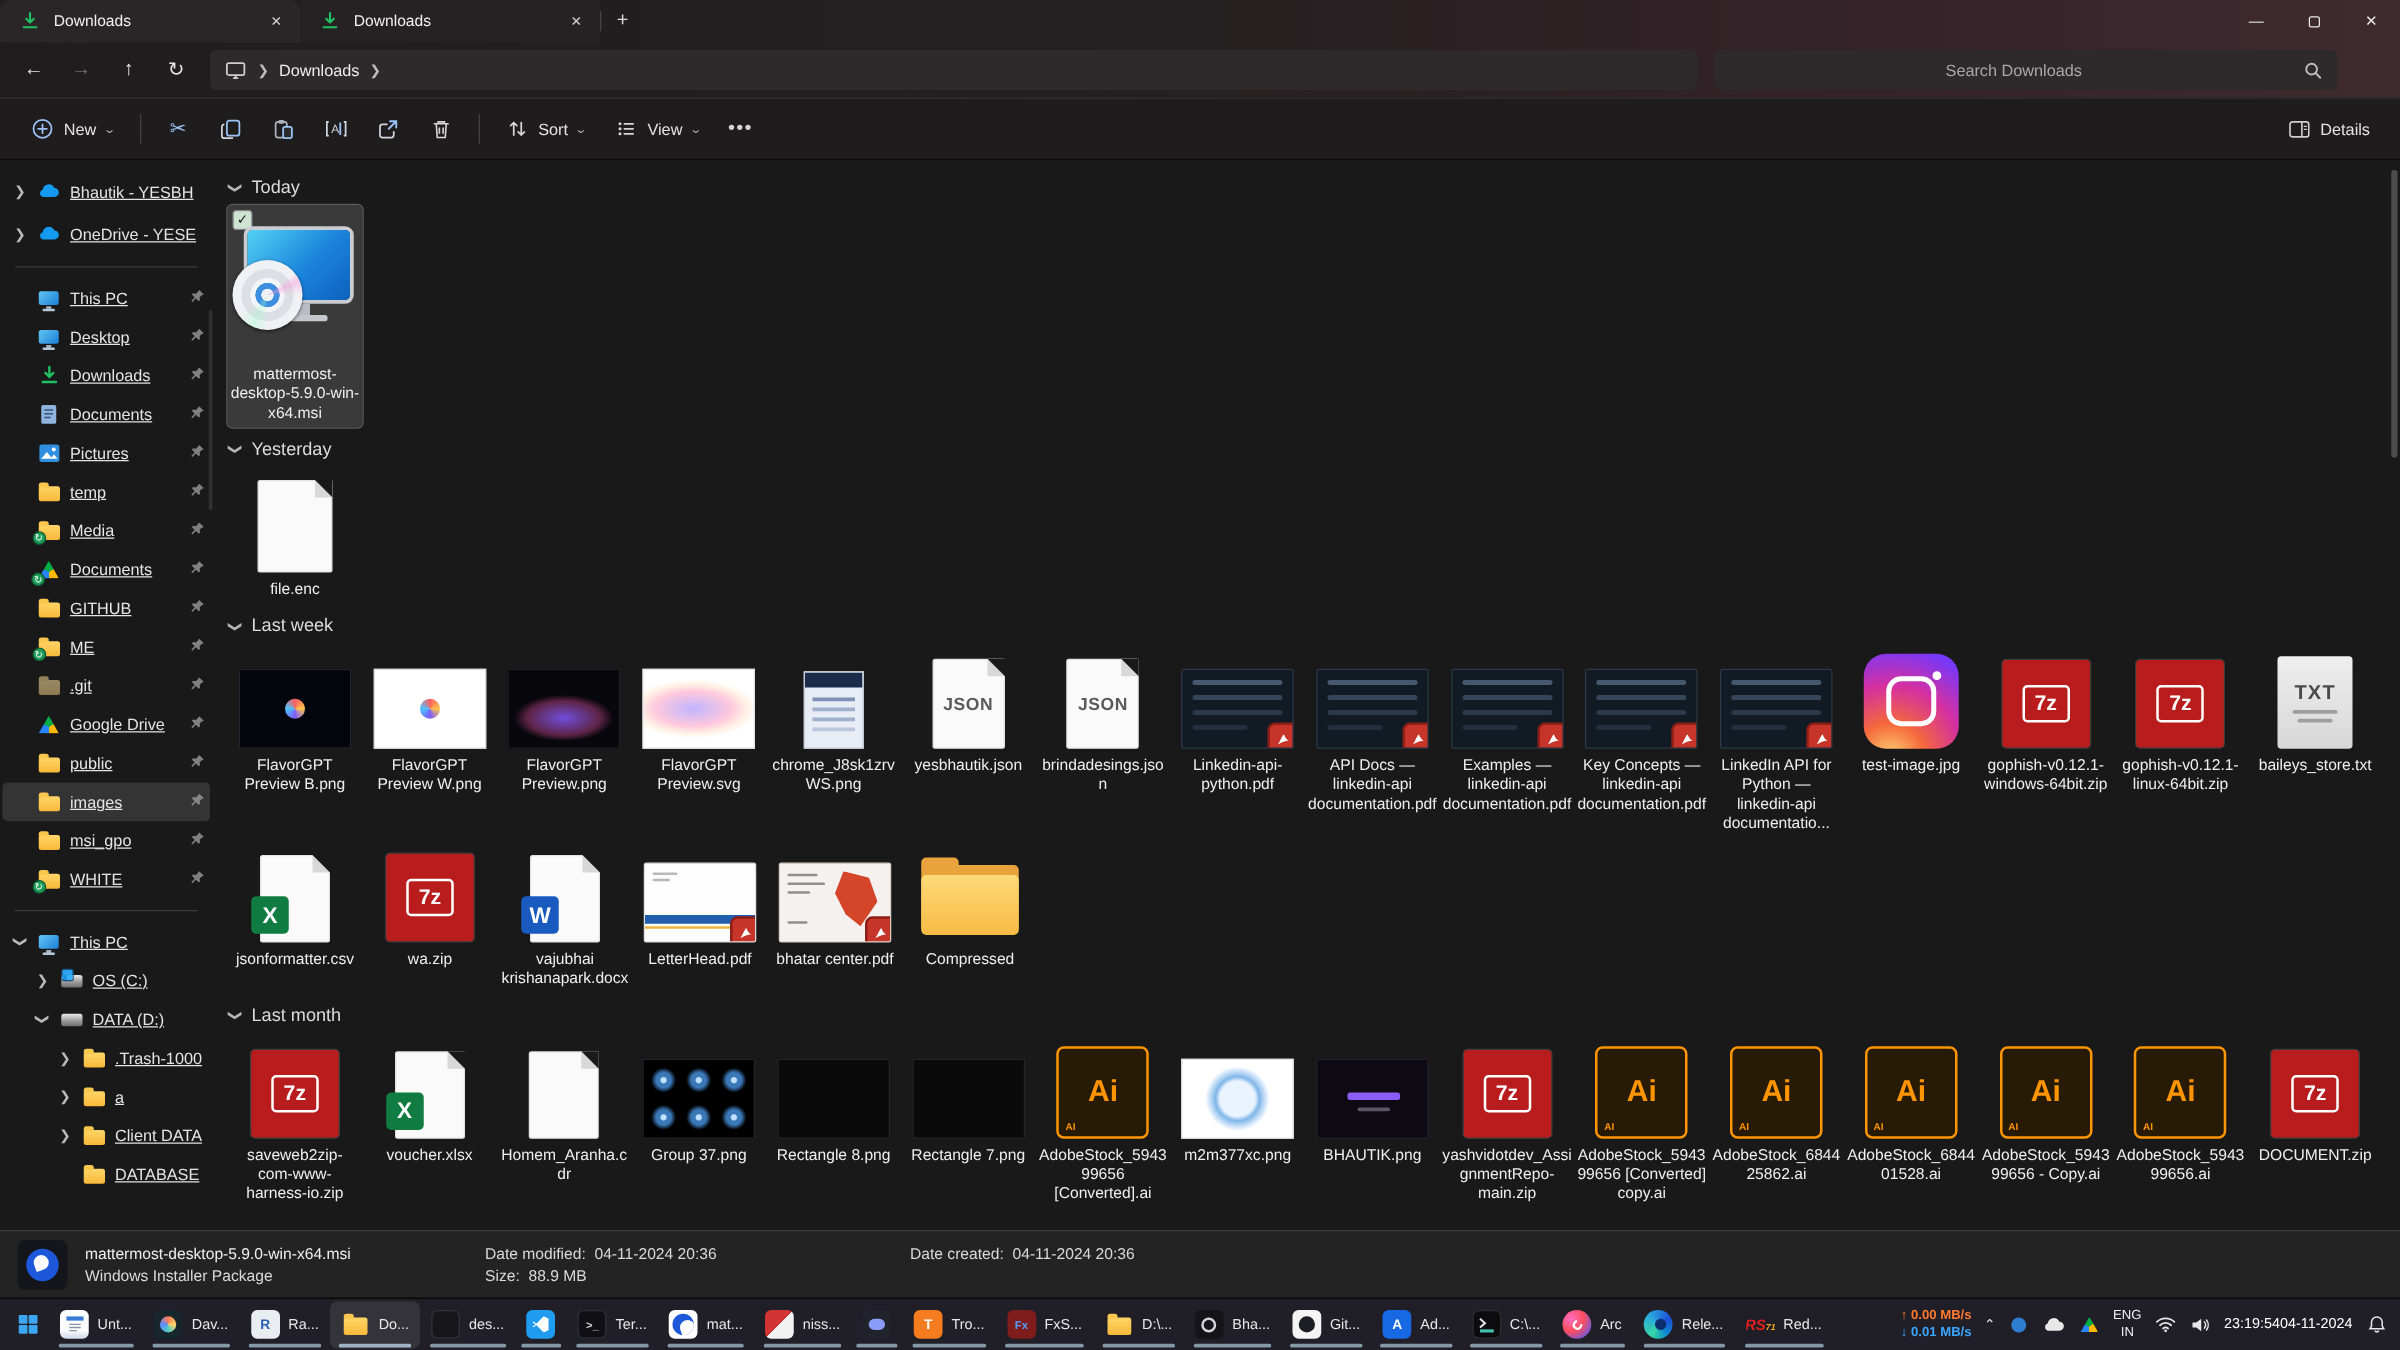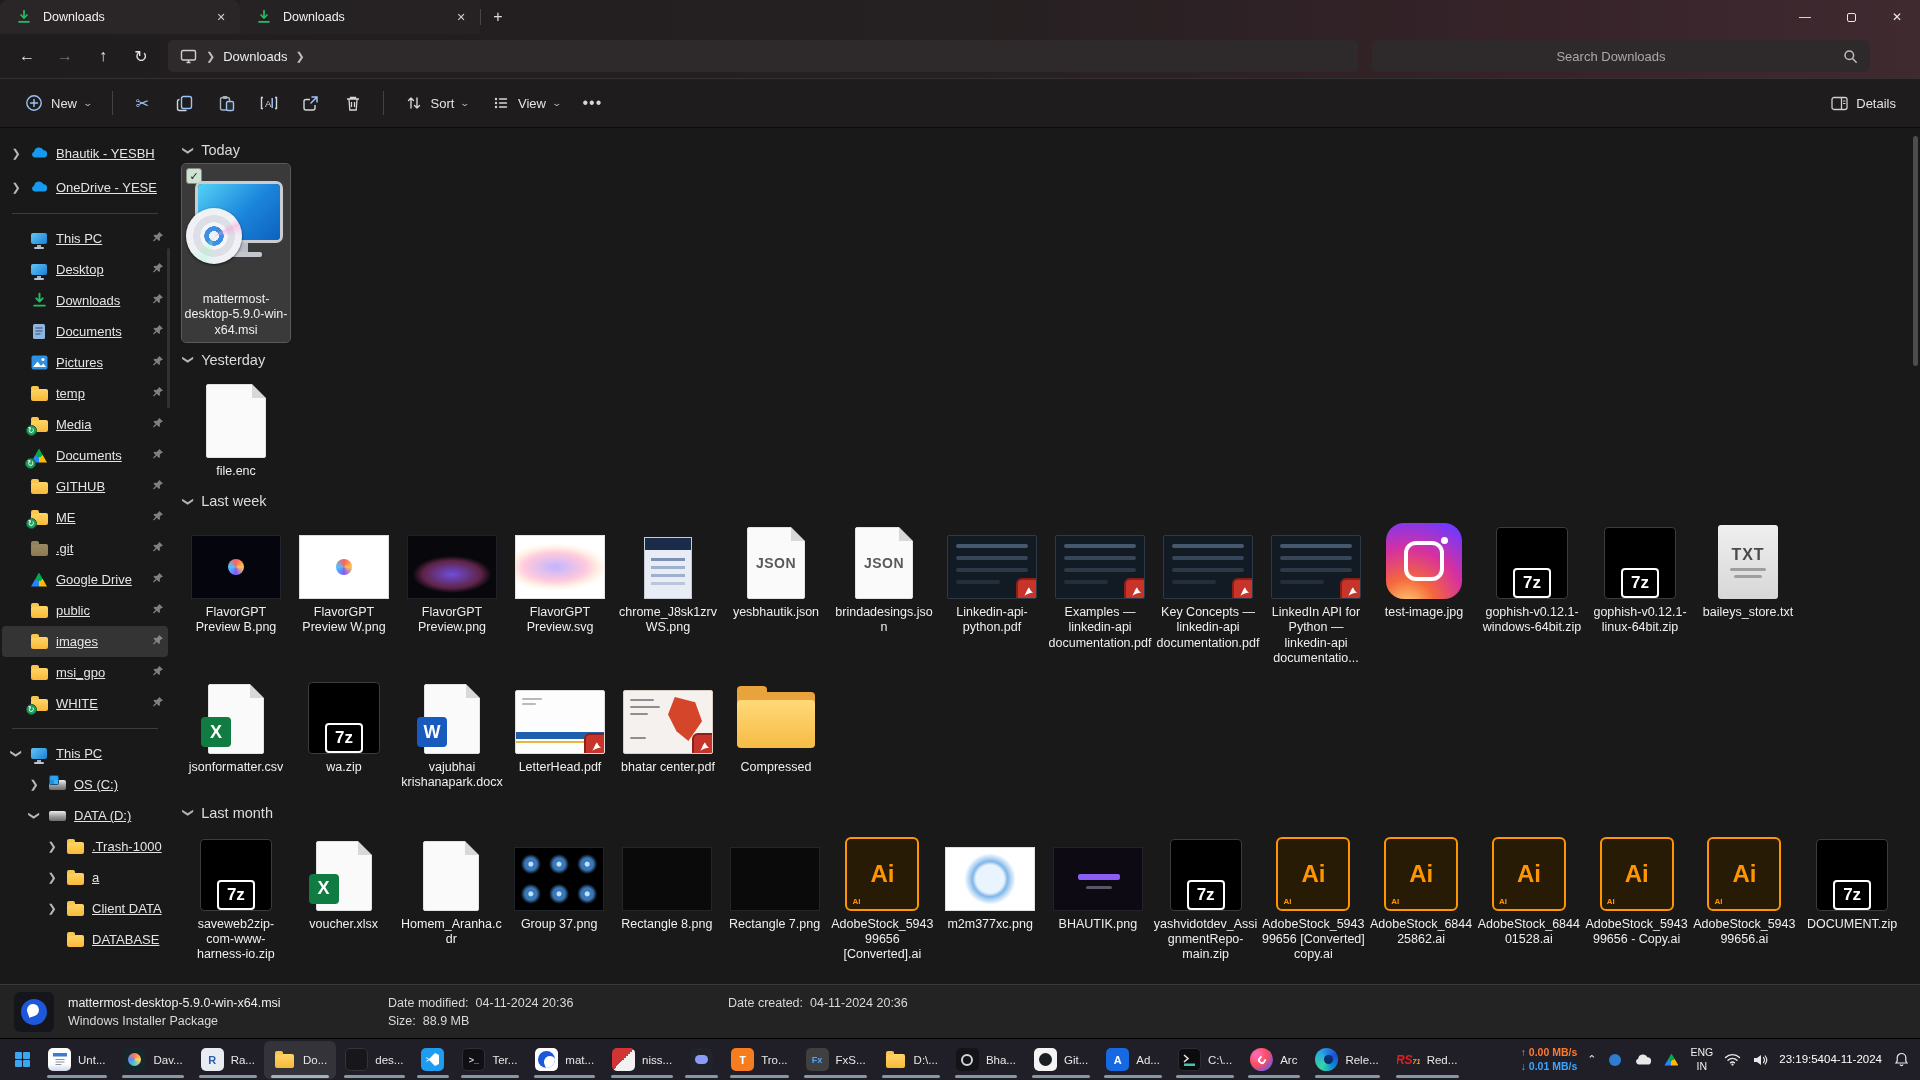--- a/index.html
+++ b/index.html
@@ -69,21 +69,21 @@
   .t-json{width:58px;height:72px;display:flex;align-items:center;justify-content:center;}
   .t-json span{font-weight:bold;font-size:14px;color:#595959;letter-spacing:.5px;}
   .t-cdr{width:56px;height:70px;}
   .t-office{width:56px;height:70px;}
   .t-office .sq{position:absolute;left:-8px;bottom:6px;width:30px;height:30px;border-radius:4px;color:#fff;font-weight:bold;font-size:18px;display:flex;align-items:center;justify-content:center;}
   .sq.xl{background:#107c41;}
   .sq.wd{background:#185abd;}
   .t-txt{width:60px;height:74px;background:linear-gradient(#efefef,#d7d7d7);border-radius:3px;position:relative;display:flex;flex-direction:column;align-items:center;justify-content:center;gap:4px;}
   .t-txt .tt{font-weight:bold;font-size:16px;color:#4a4a4a;letter-spacing:1px;}
   .t-txt .ln{width:36px;height:3px;background:#9e9e9e;border-radius:2px;}
-  .t-zip{width:72px;height:72px;background:#000000;border:1px solid #3c3c3c;border-radius:4px;display:flex;align-items:flex-end;justify-content:center;}
+  .t-zip{width:72px;height:72px;background:#b91c1c;border:1px solid #3c3c3c;border-radius:4px;display:flex;align-items:center;justify-content:center;}
   .t-zip span{border:2px solid #fff;border-radius:4px;padding:3px 8px;color:#fff;font-weight:bold;font-size:17px;}
   .t-ai{width:74px;height:74px;background:#271b05;border:2px solid #ff9500;border-radius:6px;position:relative;display:flex;align-items:center;justify-content:center;}
   .t-ai .big{color:#ff9500;font-weight:bold;font-size:24px;}
   .t-ai .sm{position:absolute;left:5px;bottom:3px;color:#ff9500;font-size:8px;font-weight:bold;}
   .t-insta{width:76px;height:76px;border-radius:18px;background:radial-gradient(circle at 28% 110%,#ffd776 0%,#f5683c 28%,#d6309f 58%,#7638fa 90%);display:flex;align-items:center;justify-content:center;position:relative;}
   .t-insta .lens{width:40px;height:40px;border:4px solid #fff;border-radius:12px;}
   .t-insta .dot{position:absolute;top:14px;right:14px;width:7px;height:7px;border-radius:50%;background:#fff;}
   .shot{width:90px;height:64px;border-radius:2px;position:relative;background:#121a24;border:1px solid #2c3947;overflow:hidden;}
   .shot .bar{position:absolute;left:8px;right:8px;height:4px;background:#46586d;border-radius:2px;}
   .pdfbadge{position:absolute;right:-6px;bottom:-6px;width:26px;height:26px;background:#c7342a;border:2px solid #8e1f17;border-radius:6px;display:flex;align-items:center;justify-content:center;}
@@ -725,20 +725,37 @@
                     <span class="bar" style="top:20px;opacity:.7;"></span>
                     <span class="bar" style="top:32px;opacity:.5;"></span>
                     <span class="bar" style="top:44px;opacity:.35;width:50%;"></span>
                     <span class="pdfbadge">
                       <svg width="14" height="14" viewBox="0 0 24 24">
                         <path d="M4 20c4-7 6.5-14 8-14 1.2 0 .8 5 7 8.5-5 .5-10 2.5-15 5.5z" fill="#fff"></path>
                       </svg>
                     </span>
                   </span>
                 </span>
+        <span class="fname">API Docs — linkedin-api documentation.pdf</span>
+              </div>
+              <div class="tile" title="">
+
+        <span class="thumbwrap">
+                  <span class="shot">
+                    <span class="bar" style="top:8px;"></span>
+                    <span class="bar" style="top:20px;opacity:.7;"></span>
+                    <span class="bar" style="top:32px;opacity:.5;"></span>
+                    <span class="bar" style="top:44px;opacity:.35;width:50%;"></span>
+                    <span class="pdfbadge">
+                      <svg width="14" height="14" viewBox="0 0 24 24">
+                        <path d="M4 20c4-7 6.5-14 8-14 1.2 0 .8 5 7 8.5-5 .5-10 2.5-15 5.5z" fill="#fff"></path>
+                      </svg>
+                    </span>
+                  </span>
+                </span>
         <span class="fname">Examples — linkedin-api documentation.pdf</span>
               </div>
               <div class="tile" title="">
 
         <span class="thumbwrap">
                   <span class="shot">
                     <span class="bar" style="top:8px;"></span>
                     <span class="bar" style="top:20px;opacity:.7;"></span>
                     <span class="bar" style="top:32px;opacity:.5;"></span>
                     <span class="bar" style="top:44px;opacity:.35;width:50%;"></span>
@@ -1115,21 +1132,21 @@
       <div class="tk app">
     <span class="tkico" style="background:#20222c;">
           <span style="width:13px;height:9px;border-radius:5px;background:#8a9cf5;display:block;"></span>
         </span>
       </div>
       <div class="tk app">
     <span class="tkico" style="background:#f57c1f;color:#fff;">T</span>
         <span class="tklbl">Tro...</span>
       </div>
       <div class="tk app">
-    <span class="tkico" style="background:#404040;color:#4fa3ff;font-size:9px;">Fx</span>
+    <span class="tkico" style="background:#7f1d1d;color:#4fa3ff;font-size:9px;">Fx</span>
         <span class="tklbl">FxS...</span>
       </div>
       <div class="tk app">
     <span class="tkico">
           <span class="si-folder" style="width:19px;height:14px;"></span>
         </span>
         <span class="tklbl">D:\...</span>
       </div>
       <div class="tk app">
     <span class="tkico" style="background:#141418;">

